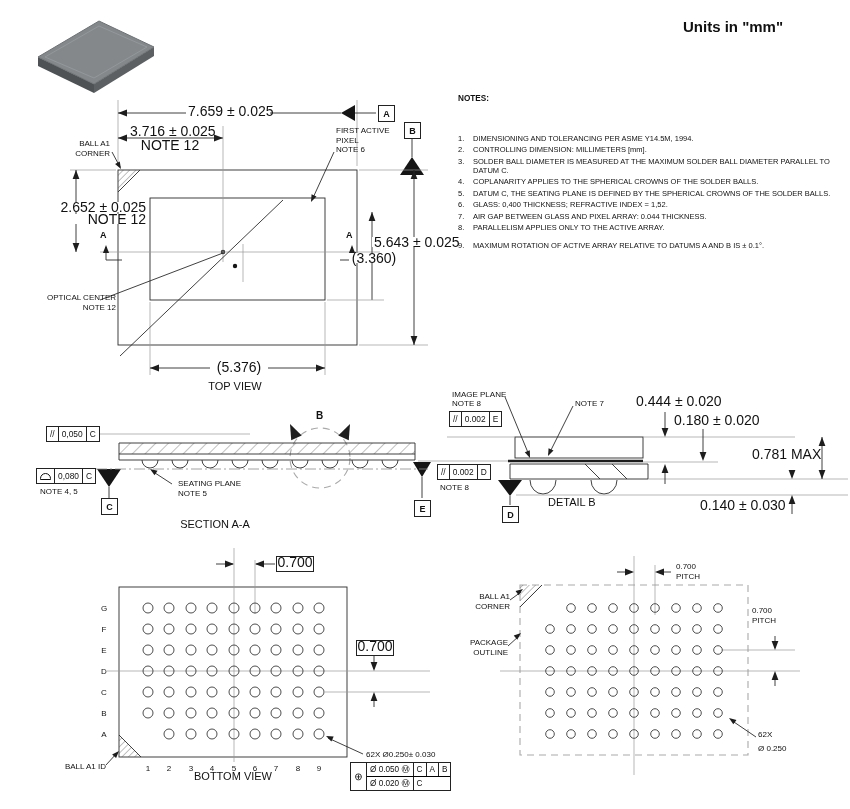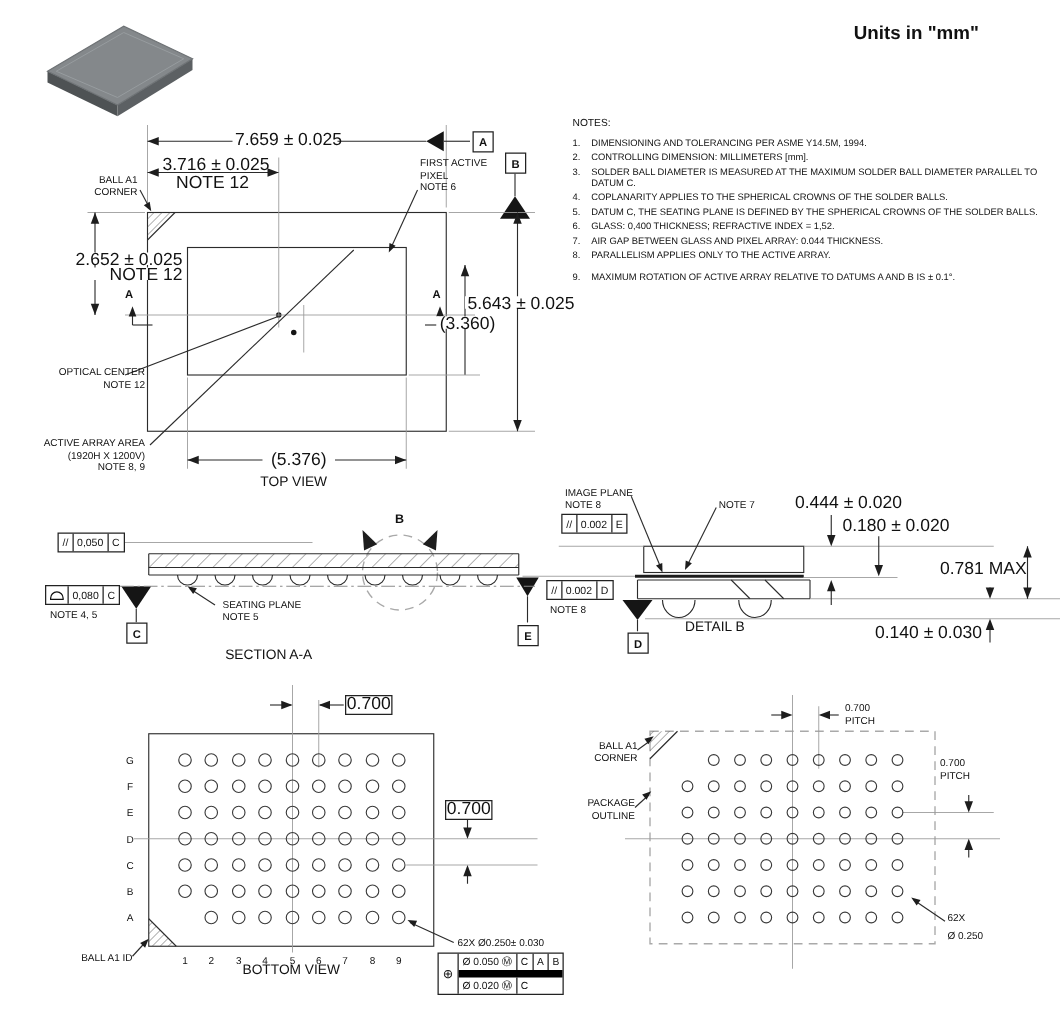--- a/index.html
+++ b/index.html
@@ -20,26 +20,26 @@
   .fcf{position:absolute;display:flex;border:1px solid #222;background:#fff;height:14px;
        font-size:8.4px;align-items:stretch}
   .fcf>span{display:flex;align-items:center;justify-content:center;padding:0 3px;
        border-right:1px solid #222}
   .fcf>span:last-child{border-right:none}
   .halfc{width:9px;height:5px;border:1px solid #111;border-radius:9px 9px 0 0;display:inline-block}
   .fcf2{position:absolute;display:flex;border:1px solid #222;background:#fff;font-size:8.2px}
   .fcf2 .sym{display:flex;align-items:center;justify-content:center;width:15px;
        border-right:1px solid #222;font-size:10px}
   .fcf2 .rows{display:flex;flex-direction:column}
-  .fcf2 .r{display:flex;border-bottom:6px solid #000000;height:13px}
+  .fcf2 .r{display:flex;border-bottom:1px solid #000000;height:13px}
   .fcf2 .r:last-child{border-bottom:none}
   .fcf2 .r>span{display:flex;align-items:center;padding:0 3px;border-right:1px solid #222;justify-content:center}
   .fcf2 .r>span:last-child{border-right:none}
   #notes{position:absolute;left:458px;top:94px;width:392px}
-  #notes .nh{font-size:8.2px;font-weight:normal;margin-bottom:8px}
+  #notes .nh{font-size:8.2px;font-weight:bold;margin-bottom:32px}
   .nrow{display:flex;font-size:7.5px;line-height:8.6px;margin-bottom:2.9px}
   .nrow .nn{width:15px;flex:none}
   .nrow .nt{flex:1}
   .gapnote{margin-top:9px}
   
   .d{stroke:#2b2b2b;stroke-width:.9;fill:none}
   .t2{stroke:#1c1c1c;stroke-width:2.4;fill:none}
   .g{stroke:#9a9a9a;stroke-width:.7;fill:none}
   .dd{stroke:#8a8a8a;stroke-width:.8;stroke-dasharray:11 3 2 3;fill:none}
   .dsh{stroke:#a9a9a9;stroke-width:1.1;stroke-dasharray:7 5;fill:none}
@@ -385,25 +385,20 @@
   </div>
   <div class="lbl" style="left:336px;top:126px;width:66px">
     <span>FIRST ACTIVE</span>
     <span>PIXEL</span>
     <span>NOTE 6</span>
   </div>
   <div class="lbl ra" style="left:22px;top:293px;width:94px">
     <span>OPTICAL CENTER</span>
     <span>NOTE 12</span>
   </div>
-  <div class="lbl ra" style="left:20px;top:350px;width:96px">
-    <span>ACTIVE ARRAY AREA</span>
-    <span>(1920H X 1200V)</span>
-    <span>NOTE 8, 9</span>
-  </div>
   <div class="title ctr" style="left:180px;top:380px;width:110px">TOP VIEW</div>
   <div class="dbox" style="left:378px;top:105px">A</div>
   <div class="dbox" style="left:404px;top:122px">B</div>
   <div class="mark" style="left:100px;top:230px">A</div>
   <div class="mark" style="left:346px;top:230px">A</div>
 
   <div id="notes">
     <div class="nh">NOTES:</div>
     <div id="notes-list">
         <div class="nrow">

